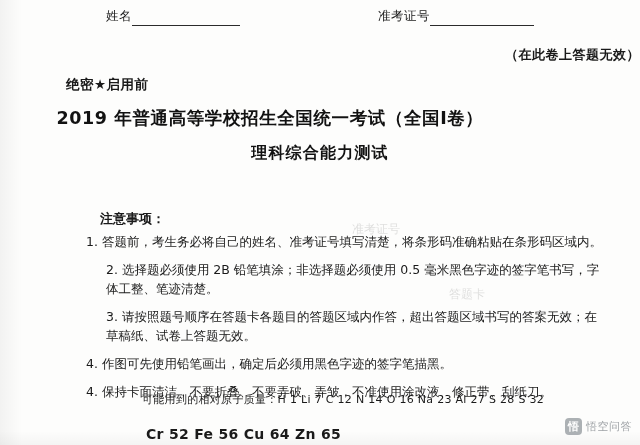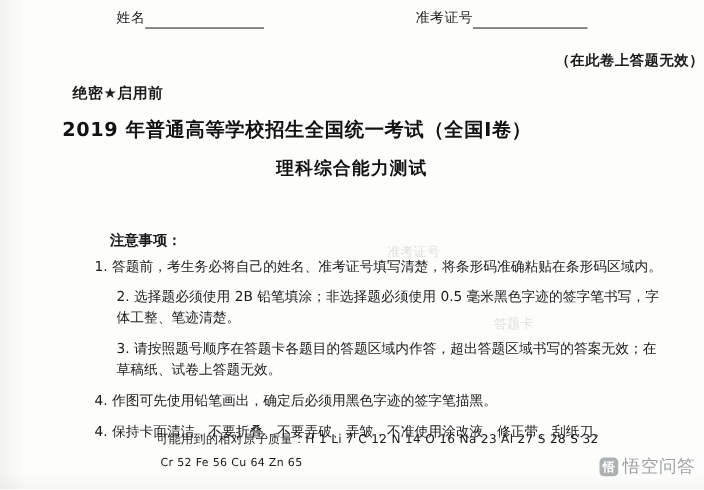--- a/index.html
+++ b/index.html
@@ -138,24 +138,25 @@
   .mass {
     position: absolute;
     top: 392px;
     left: 106px;
     font-size: 11px;
     letter-spacing: 0.3px;
     margin-left: 36px;
   }
   .mass2 {
     position: absolute;
-    top: 416px;
+    top: 426px;
     left: 146px;
-    font-size: 10px;
+    font-size: 14px;
     letter-spacing: 0.3px;
+    font-weight: bold;
   }
 
   
   .wm {
     position: absolute;
     color: rgba(120,120,120,0.22);
     font-size: 12px;
     pointer-events: none;
     white-space: nowrap;
   }
@@ -177,21 +178,21 @@
     height: 17px;
     border-radius: 4px;
     background: #9fa4a8;
     color: #fff;
     font-size: 11px;
     line-height: 17px;
     text-align: center;
     font-weight: bold;
   }
   .logo-text {
-    font-size: 16px;
+    font-size: 11px;
     color: #8d9296;
     letter-spacing: 0.5px;
   }
 
   
   .edge-left {
     position: absolute;
     left: 0; top: 0;
     width: 22px; height: 445px;
     background: linear-gradient(to right, rgba(0,0,0,0.045), rgba(0,0,0,0));

